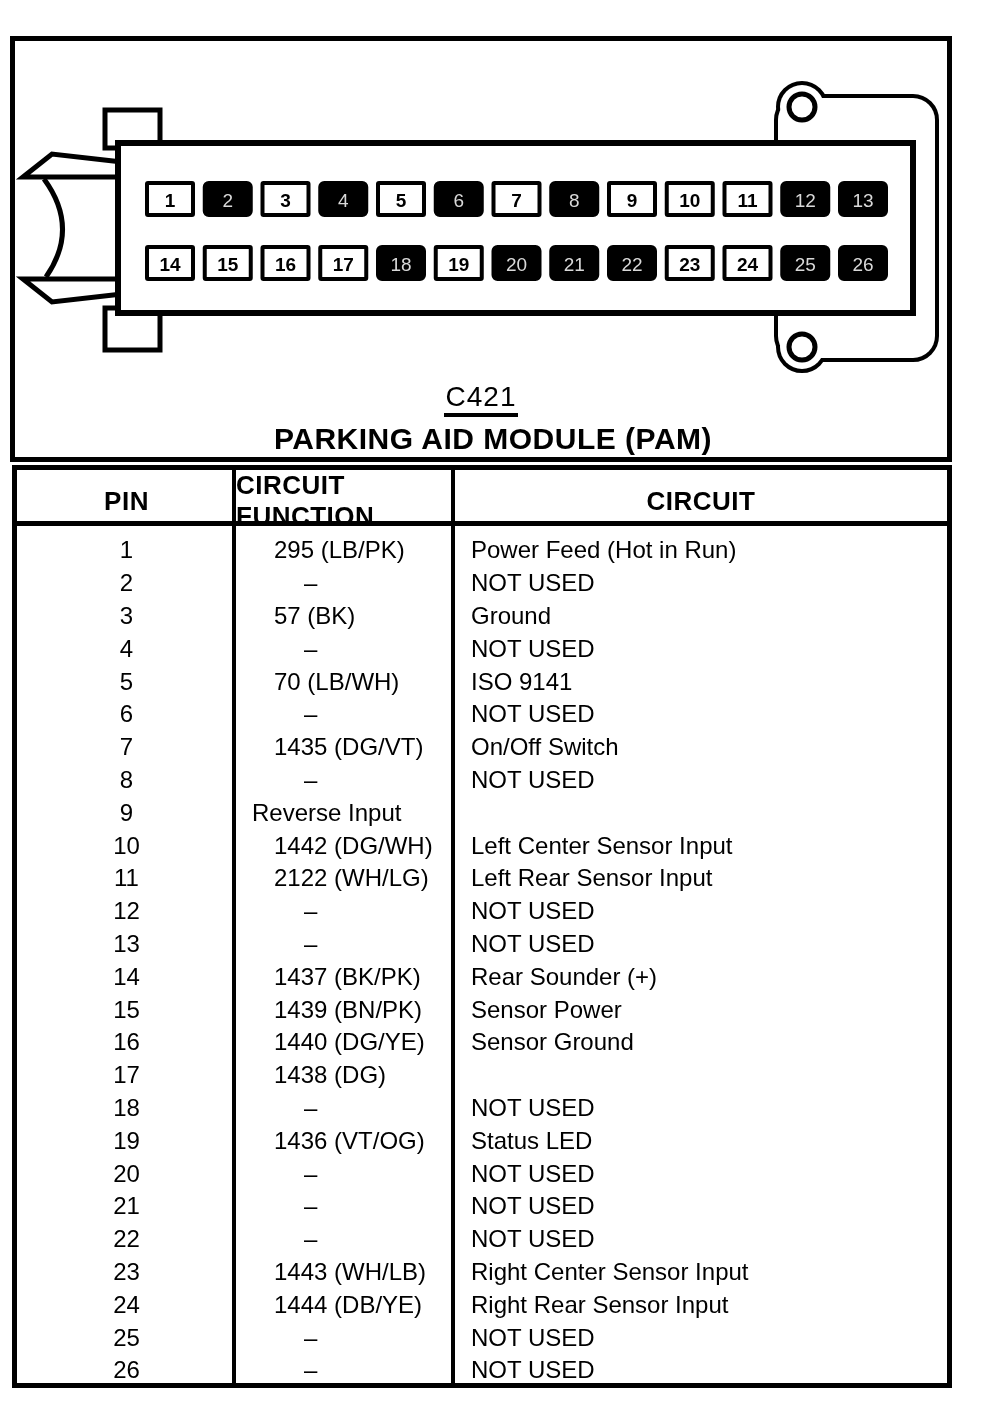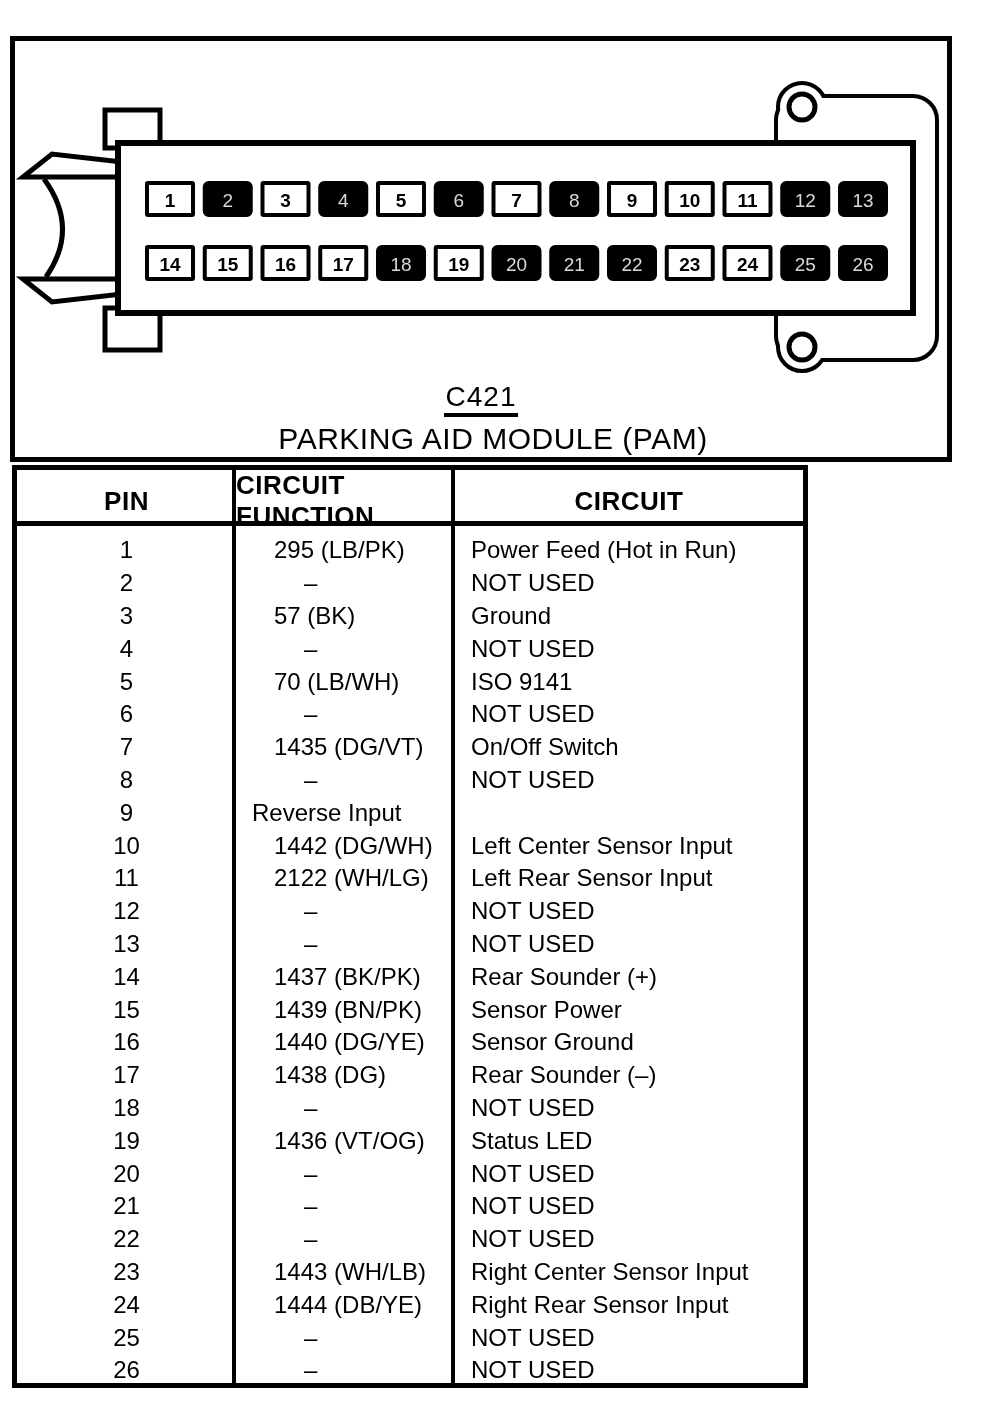--- a/index.html
+++ b/index.html
@@ -14,25 +14,25 @@
     position:absolute; left:10px; top:36px; width:942px; height:426px;
     border:5px solid #000; box-sizing:border-box; background:#fff;
   }
   svg.connector-svg { position:absolute; left:10px; top:38px; }
 
   .title-block { position:absolute; left:10px; top:383px; width:942px; text-align:center; }
   .connector-id {
     display:inline-block; font-size:28px; font-weight:normal; line-height:28px;
     border-bottom:4px solid #000; padding:0 2px 2px 2px; letter-spacing:1px;
   }
-  .connector-name { font-size:30px; font-weight:normal; line-height:30px; margin-top:7px; letter-spacing:0.5px;padding-left:24px; }
+  .connector-name { font-size:30px; font-weight:bold; line-height:30px; margin-top:7px; letter-spacing:0.5px;padding-left:24px; }
 
   
   .pin-table {
-    position:absolute; left:12px; top:465px; width:796px; height:923px;
+    position:absolute; left:12px; top:465px; width:940px; height:923px;
     border:5px solid #000; box-sizing:border-box; background:#fff;
   }
   .divider-v { position:absolute; top:0; bottom:0; width:4px; background:#000; }
   .divider-v.c1 { left:215px; }
   .divider-v.c2 { left:434px; }
 
   .thead {
     display:grid; grid-template-columns:219px 219px 1fr;
     height:51px; border-bottom:5px solid #000; box-sizing:content-box;
   }
@@ -282,21 +282,20 @@
           <div class="td fn">Sensor Power</div>
         </div>
         <div class="tr">
           <div class="td pin">16</div>
           <div class="td circuit">1440 (DG/YE)</div>
           <div class="td fn">Sensor Ground</div>
         </div>
         <div class="tr">
           <div class="td pin">17</div>
           <div class="td circuit">1438 (DG)</div>
-          <div class="td fn">Rear Sounder (–)</div>
         </div>
         <div class="tr">
           <div class="td pin">18</div>
           <div class="td circuit dash">–</div>
           <div class="td fn">NOT USED</div>
         </div>
         <div class="tr">
           <div class="td pin">19</div>
           <div class="td circuit">1436 (VT/OG)</div>
           <div class="td fn">Status LED</div>

